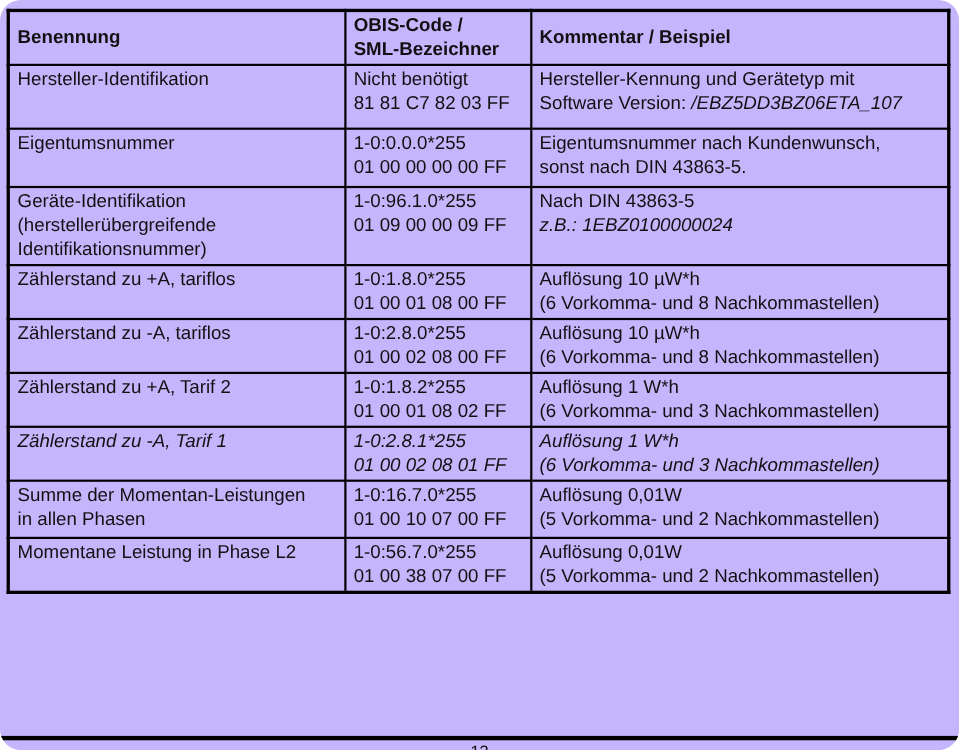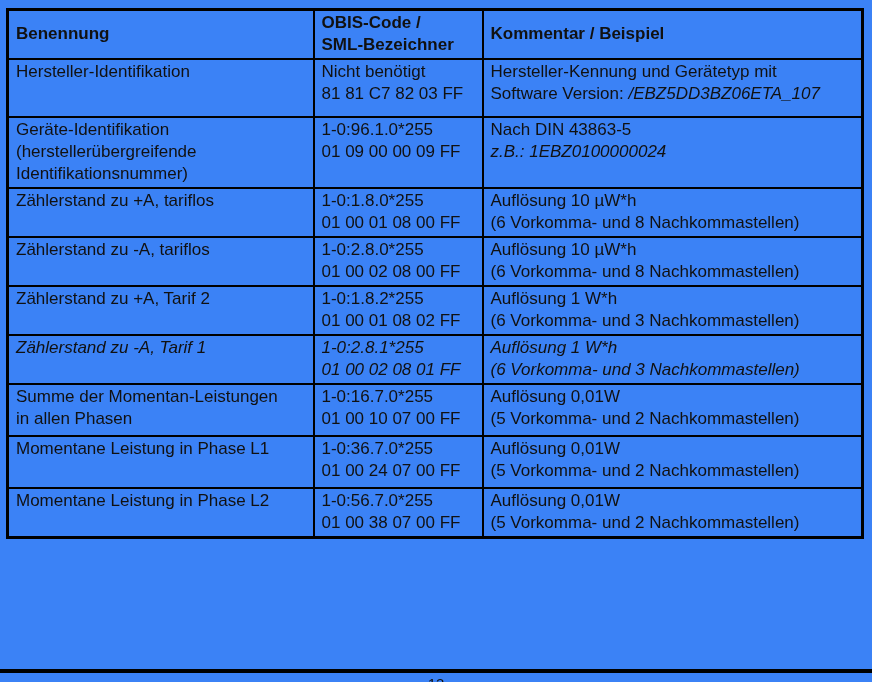--- a/index.html
+++ b/index.html
@@ -1,23 +1,24 @@
 <!DOCTYPE html>
 <html><head>
 <meta charset="utf-8">
 <style>
   html, body { margin: 0; padding: 0; background: #ffffff; }
   .page {
     position: relative;
     width: 872px;
     height: 682px;
-    background: #3b82f6;
+    background: #c4b5fd;
     overflow: hidden;
     font-family: "Liberation Sans", sans-serif;
     color: #111111;
+    border-radius: 19px;
   }
   table.obis-table {
     position: absolute;
     left: 6px;
     top: 8px;
     width: 858px;
     border-collapse: collapse;
     table-layout: fixed;
     border: 3px solid #000000;
     font-size: 17px;
@@ -95,20 +96,33 @@
           </td>
           <td>
             <div class="line">Nicht benötigt</div>
             <div class="line">81 81 C7 82 03 FF</div>
           </td>
           <td>
             <div class="line"><span>Hersteller-Kennung und Gerätetyp mit</span></div>
             <div class="line"><span>Software Version: </span><span class="it">/EBZ5DD3BZ06ETA_107</span></div>
           </td>
         </tr>
+        <tr style="height: 53px;">
+          <td>
+            <div class="line">Eigentumsnummer</div>
+          </td>
+          <td>
+            <div class="line">1-0:0.0.0*255</div>
+            <div class="line">01 00 00 00 00 FF</div>
+          </td>
+          <td>
+            <div class="line"><span>Eigentumsnummer nach Kundenwunsch,</span></div>
+            <div class="line"><span>sonst nach DIN 43863-5.</span></div>
+          </td>
+        </tr>
         <tr style="height: 68px;">
           <td>
             <div class="line">Geräte-Identifikation</div>
             <div class="line">(herstellerübergreifende</div>
             <div class="line">Identifikationsnummer)</div>
           </td>
           <td>
             <div class="line">1-0:96.1.0*255</div>
             <div class="line">01 09 00 00 09 FF</div>
           </td>
@@ -176,33 +190,20 @@
           </td>
           <td>
             <div class="line">1-0:16.7.0*255</div>
             <div class="line">01 00 10 07 00 FF</div>
           </td>
           <td>
             <div class="line"><span>Auflösung 0,01W</span></div>
             <div class="line"><span>(5 Vorkomma- und 2 Nachkommastellen)</span></div>
           </td>
         </tr>
-        <tr style="height: 52px;">
-          <td>
-            <div class="line">Momentane Leistung in Phase L1</div>
-          </td>
-          <td>
-            <div class="line">1-0:36.7.0*255</div>
-            <div class="line">01 00 24 07 00 FF</div>
-          </td>
-          <td>
-            <div class="line"><span>Auflösung 0,01W</span></div>
-            <div class="line"><span>(5 Vorkomma- und 2 Nachkommastellen)</span></div>
-          </td>
-        </tr>
         <tr style="height: 42px;">
           <td>
             <div class="line">Momentane Leistung in Phase L2</div>
           </td>
           <td>
             <div class="line">1-0:56.7.0*255</div>
             <div class="line">01 00 38 07 00 FF</div>
           </td>
           <td>
             <div class="line"><span>Auflösung 0,01W</span></div>

